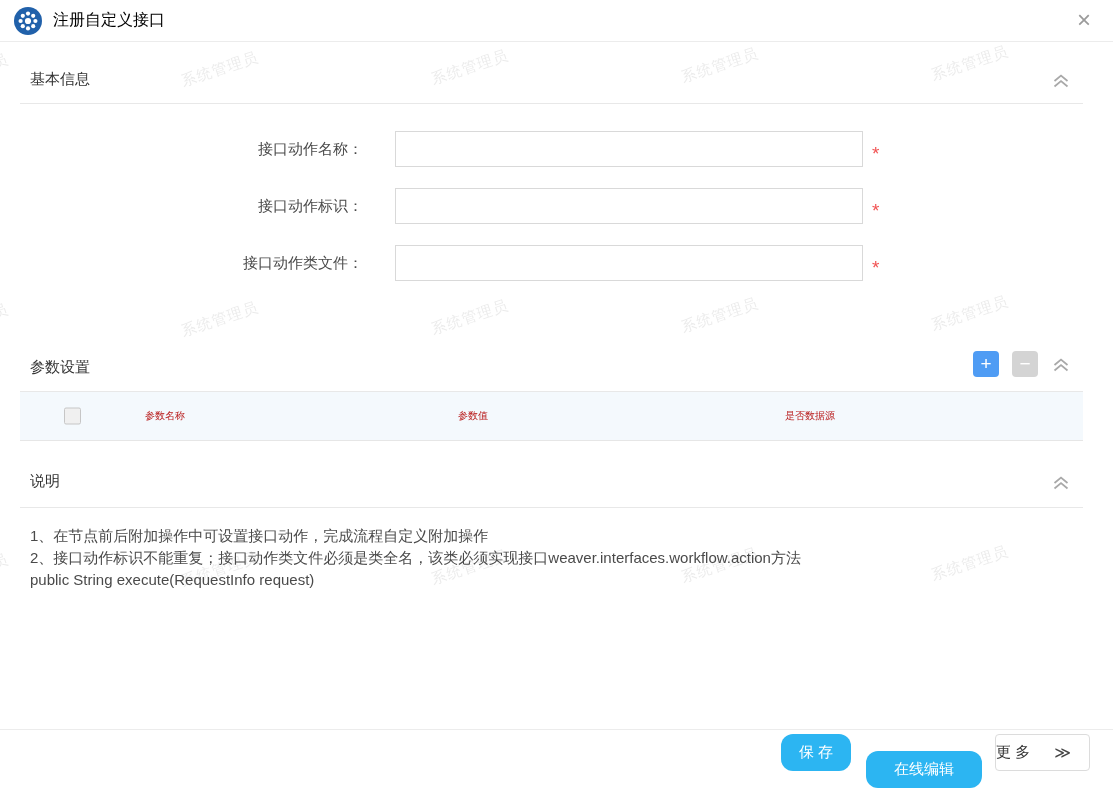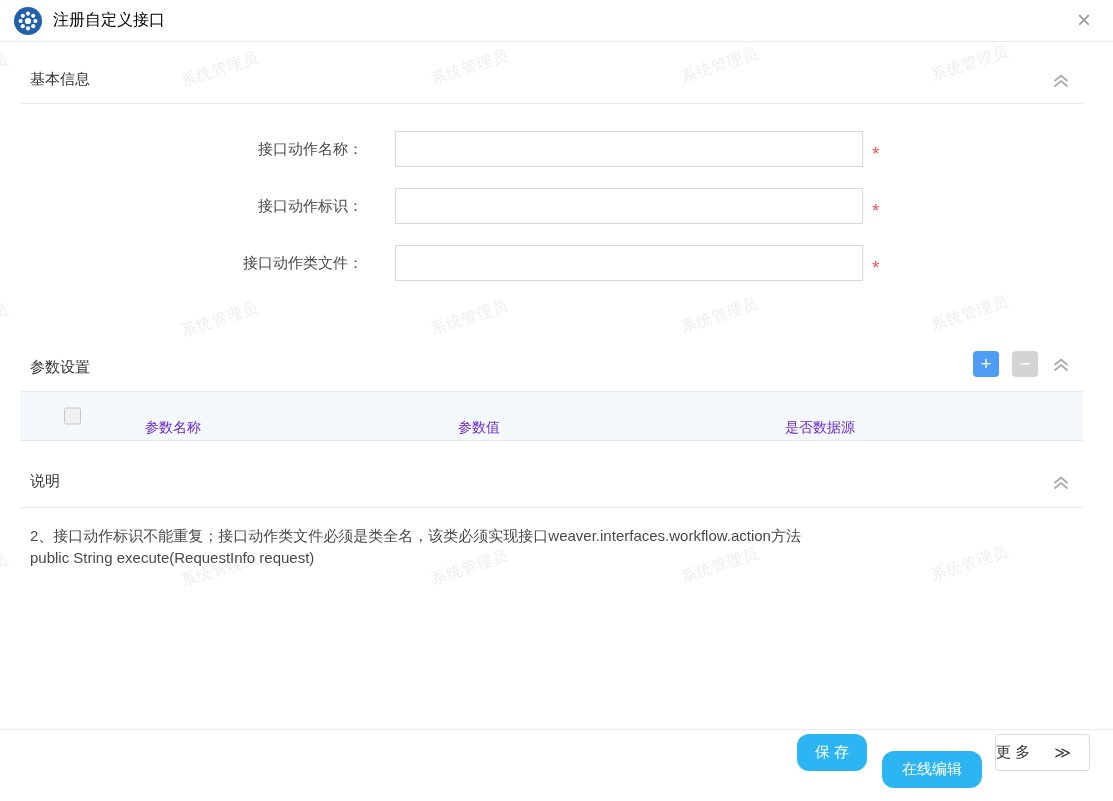--- a/index.html
+++ b/index.html
@@ -65,42 +65,42 @@
   .params-divider { margin-top:14px; }
 
   .table-head {
     position:relative; height:49px; background:#f4f9fd; border-bottom:1px solid #e6e6e6;
   }
   .table-head > * { position:absolute; top:50%; transform:translateY(-50%); }
   .th-checkbox {
     left:44px; width:17px; height:17px; background:#f0f0f0; border:1px solid #c6c6c6;
     border-radius:2px; cursor:pointer;
   }
-  .th-col { font-size:14px; color:#6d28d9;margin-top:12px; }
+  .th-col { font-size:10px; color:#b91c1c; }
   .th-col-1 { left:125px; }
   .th-col-2 { left:438px; }
   .th-col-3 { left:765px; }
 
   
   .sec-notes-head { margin-top:33px; height:17px; }
   .notes-divider { margin-top:16px; }
   .notes-body { margin:17px 0 0 10px; width:800px; font-size:15px; line-height:22px; color:#4a4a4a; }
 
   
   .footer-divider { position:absolute; left:0; right:0; top:729px; height:1px; background:#ececec; z-index:1; }
   .dlg-footer {
     position:absolute; right:23px; bottom:13px; z-index:2; display:flex; align-items:center;
   }
   .btn {
     height:37px; border-radius:4px; font-size:15px; cursor:pointer; border:none;
     font-family:"Liberation Sans","DejaVu Sans",sans-serif;
   }
   .btn-primary { background:#2cb5f2; color:#fff;border-radius:12px; }
   .btn-save { width:70px; }
-  .btn-online { width:100px; margin-left:15px;margin-top:35px; }
+  .btn-online { width:116px; margin-left:15px;margin-top:35px; }
   .btn-more {
     width:95px; margin-left:13px; background:#fff; border:1px solid #dcdcdc; color:#333;
     display:flex; align-items:center; justify-content:flex-start; gap:24px;
   }
   .btn-more .more-arrow { font-size:16px; color:#444; }
 </style>
 </head>
 <body>
 
 <div class="modal">
@@ -196,20 +196,21 @@
       <span class="sec-title">说明</span>
       <span class="divider-spacer" style="flex:1;"></span>
       <svg class="chevron-up" viewBox="0 0 20 17">
         <path d="M3.5 9 L10 3.5 L16.5 9" stroke="#a8a8a8" stroke-width="1.7" fill="none"></path>
         <path d="M3.5 14.5 L10 9 L16.5 14.5" stroke="#a8a8a8" stroke-width="1.7" fill="none"></path>
       </svg>
     </div>
     <div class="divider notes-divider"></div>
 
     <div class="notes-body">
+      <div>1、在节点前后附加操作中可设置接口动作，完成流程自定义附加操作</div>
       <div>2、接口动作标识不能重复；接口动作类文件必须是类全名，该类必须实现接口weaver.interfaces.workflow.action方法public String execute(RequestInfo request)</div>
     </div>
 
   </div>
 
   <div class="footer-divider"></div>
 
   <div class="dlg-footer">
     <button class="btn btn-primary btn-save">保 存</button>
     <button class="btn btn-primary btn-online">在线编辑</button>

